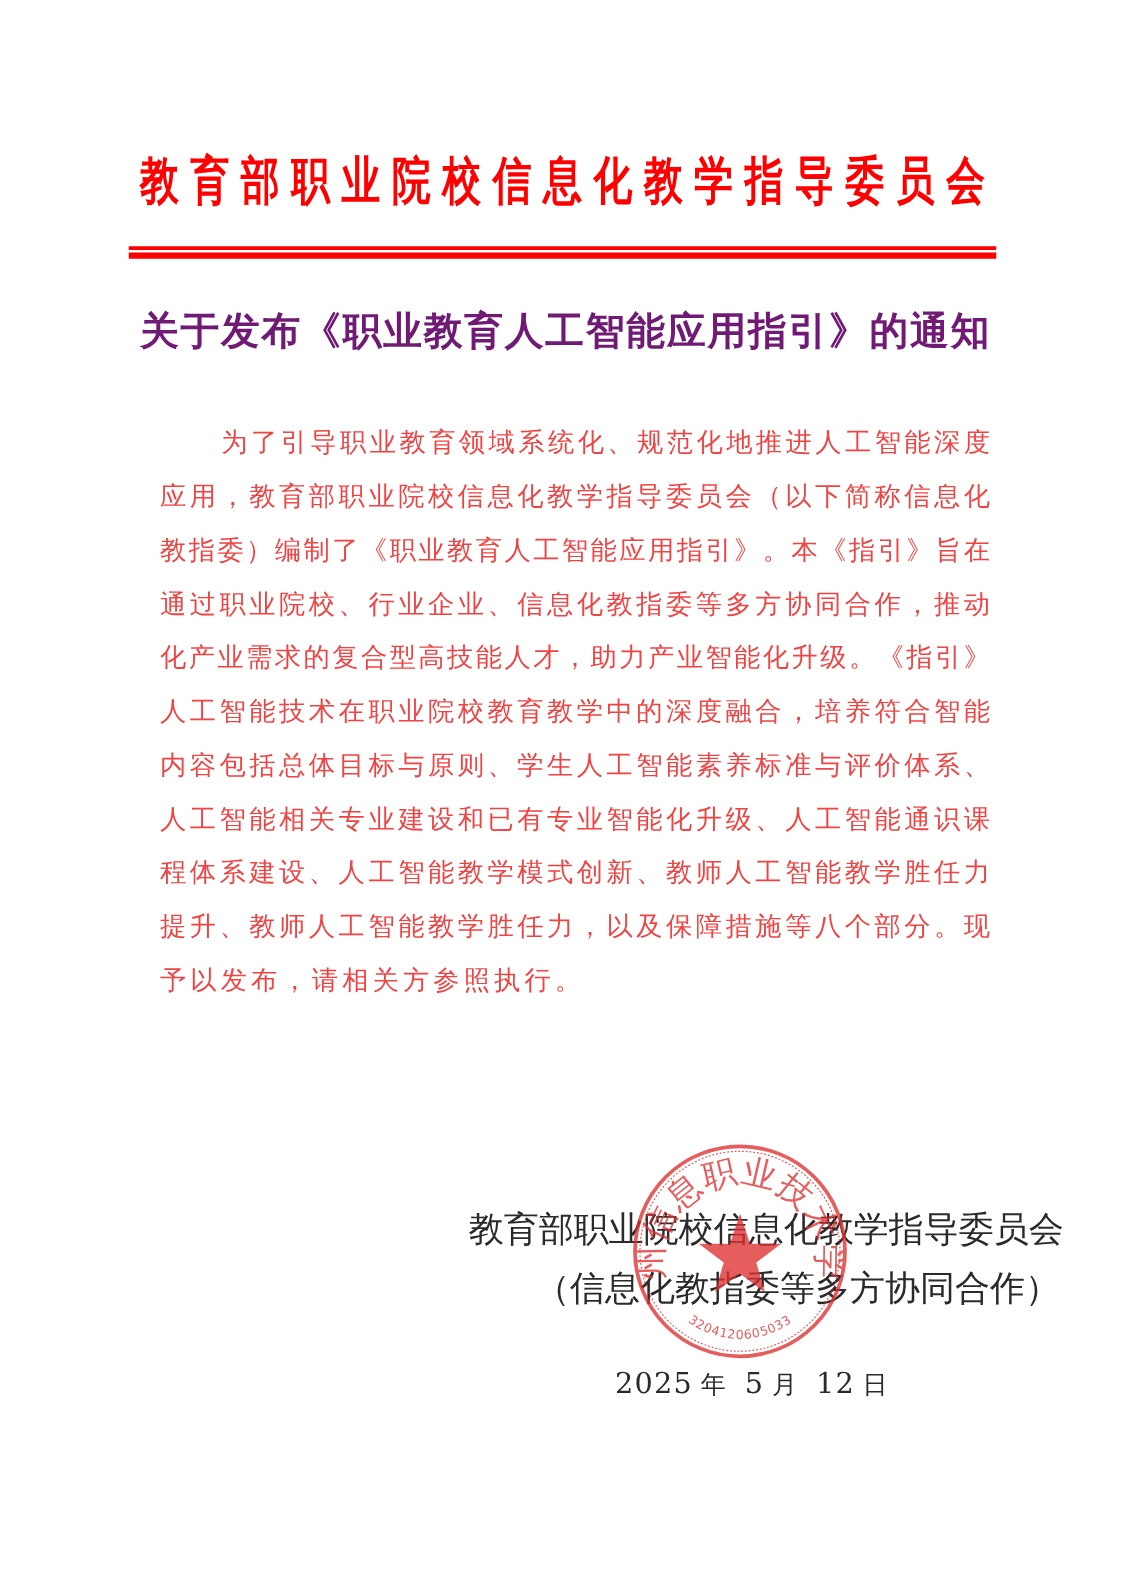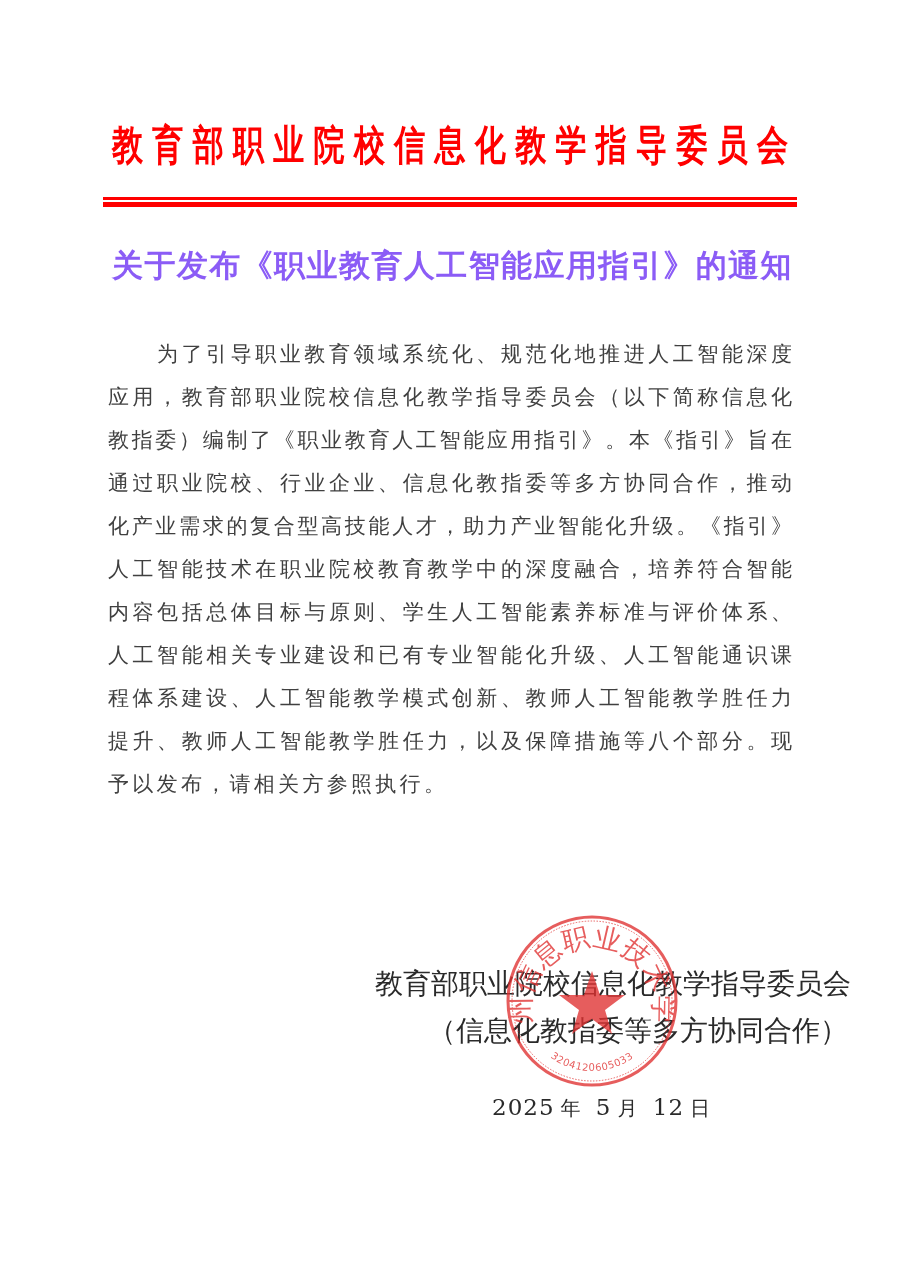--- a/index.html
+++ b/index.html
@@ -63,45 +63,46 @@
   
   .doc-title {
     position: absolute;
     left: 112px;
     top: 240px;
     width: 678px;
     height: 50px;
     font-family: "DejaVu Serif", "Liberation Serif", serif;
     font-weight: bold;
     font-size: 31px;
-    color: #8b5cf6;
+    color: #701a75;
     text-align: justify;
     text-align-last: justify;
     white-space: nowrap;
     line-height: 50px;
     letter-spacing: -1.5px;
   }
   
   .body {
     position: absolute;
     left: 108px;
     top: 333px;
     width: 684px;
   }
   .body .line {
     display: block;
     height: 43px;
     line-height: 43px;
     font-family: "DejaVu Sans", "Liberation Sans", sans-serif;
     font-size: 21px;
-    color: #404040;
+    color: #ef4444;
     text-align: justify;
     text-align-last: justify;
     white-space: nowrap;
     letter-spacing: 0;
+    margin-left: 20px;
   }
   .body .line.first {
     padding-left: 49px;
   }
   .body .line.last {
     text-align-last: left;
     letter-spacing: 3.3px;
   }
   
   .sig {

